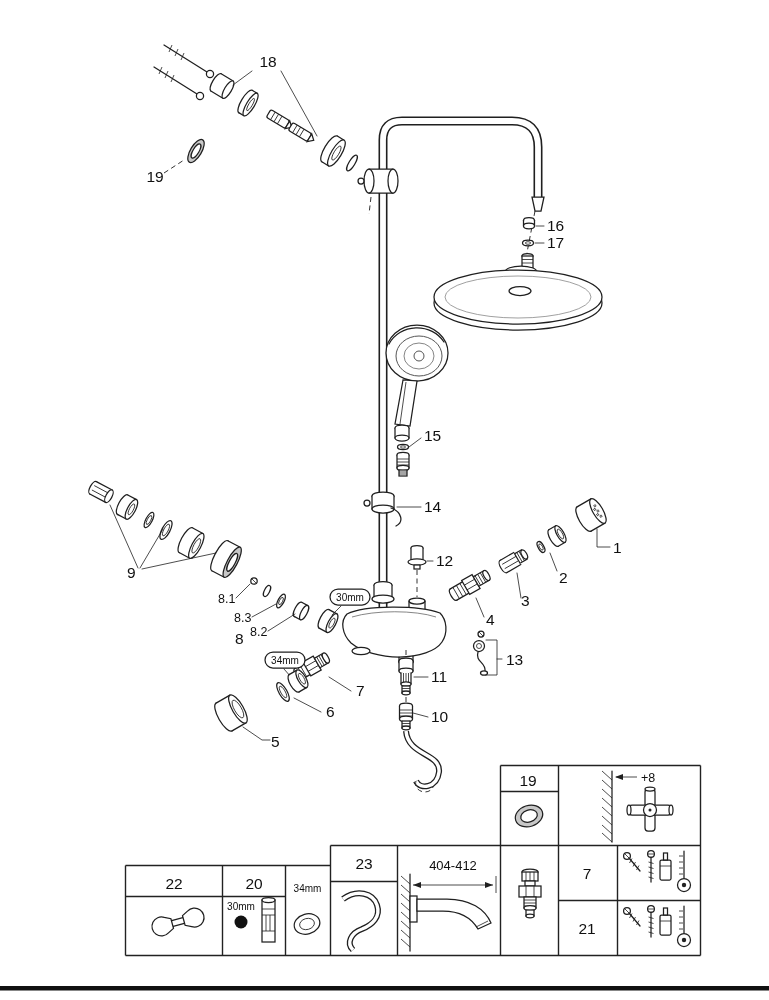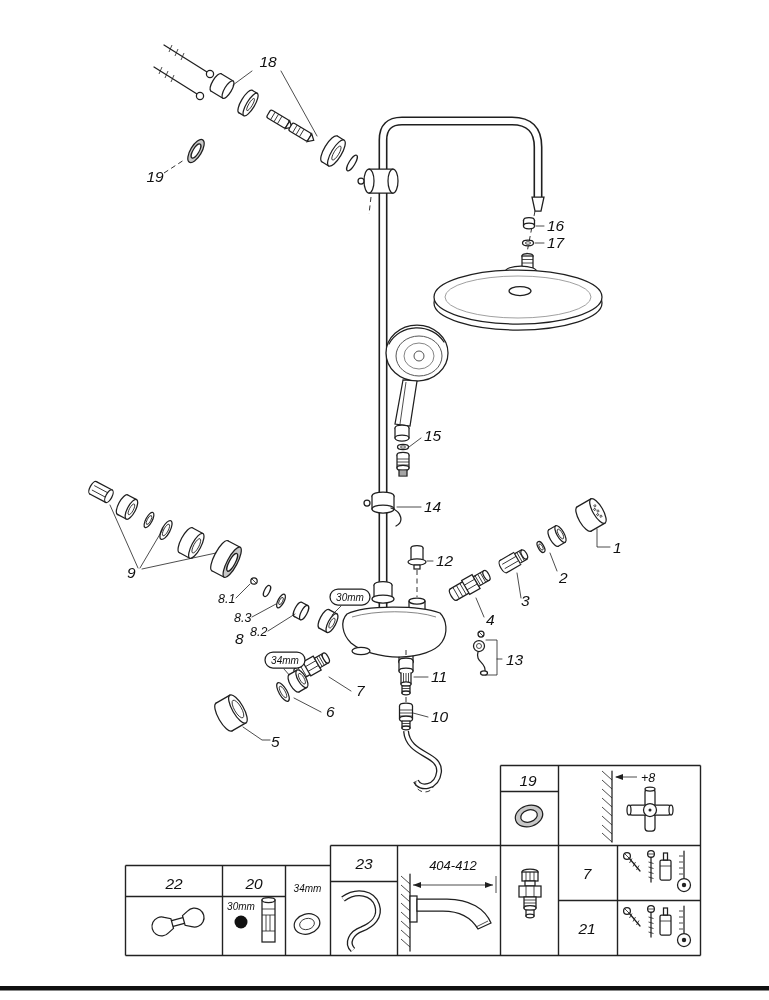--- a/index.html
+++ b/index.html
@@ -1,17 +1,17 @@
 <!DOCTYPE html>
 <html><head>
 <meta charset="utf-8">
 <style>
   * { margin:0; padding:0; box-sizing:border-box; }
   html,body { background:#ffffff; }
-  .stage { position:relative; width:769px; height:1000px; background:#fff; overflow:hidden;font-style:italic; }
+  .stage { position:relative; width:769px; height:1000px; background:#fff; overflow:hidden; }
   svg { display:block; width:769px; height:1000px; }
   .ln   { stroke:#1f1f1f; stroke-width:1.25; fill:none; stroke-linecap:round; stroke-linejoin:round; }
   .thin { stroke:#1f1f1f; stroke-width:0.8; fill:none; }
   .fw   { fill:#ffffff; stroke:#1f1f1f; stroke-width:1.25; }
   .gray { fill:#c8c8c8; stroke:#1f1f1f; stroke-width:1.25; }
   .dash { stroke:#333; stroke-width:1; fill:none; stroke-dasharray:5 3.5; }
   .pipeO{ stroke:#1f1f1f; stroke-width:9; fill:none; stroke-linejoin:round; }
   .pipeI{ stroke:#ffffff; stroke-width:5.8; fill:none; stroke-linejoin:round; }
   .tubeO{ stroke:#1f1f1f; stroke-width:6; fill:none; }
   .tubeI{ stroke:#ffffff; stroke-width:3.4; fill:none; }

